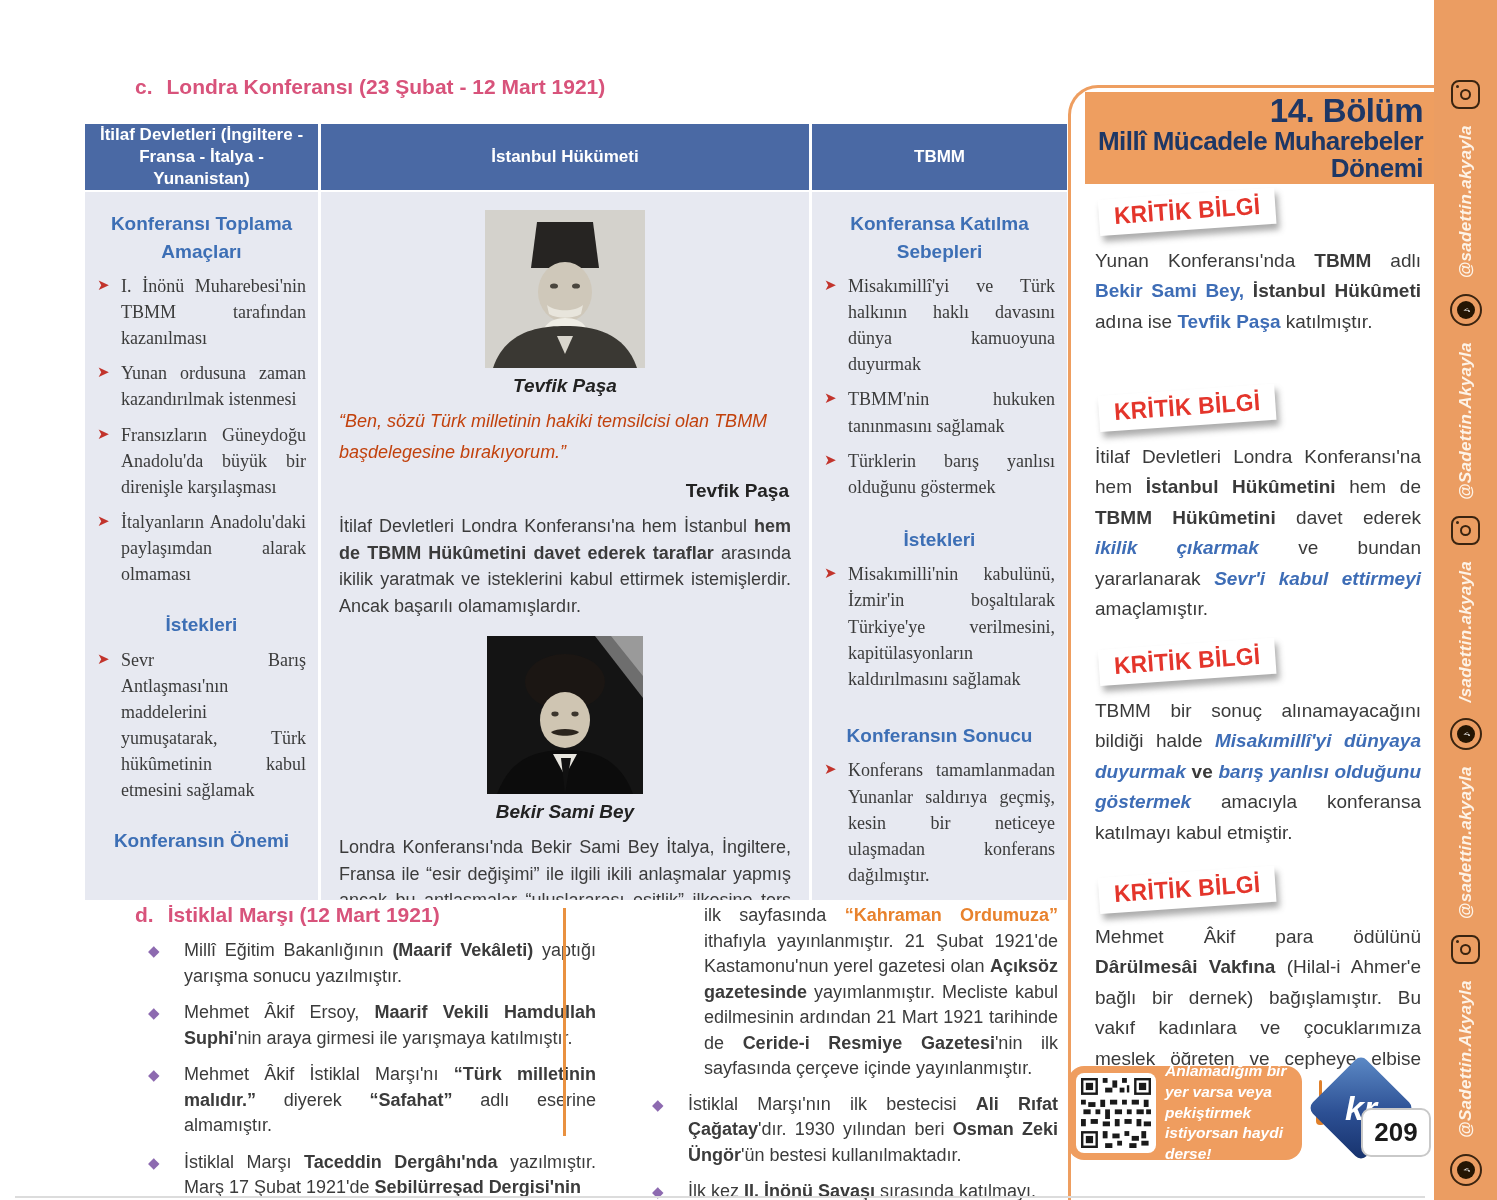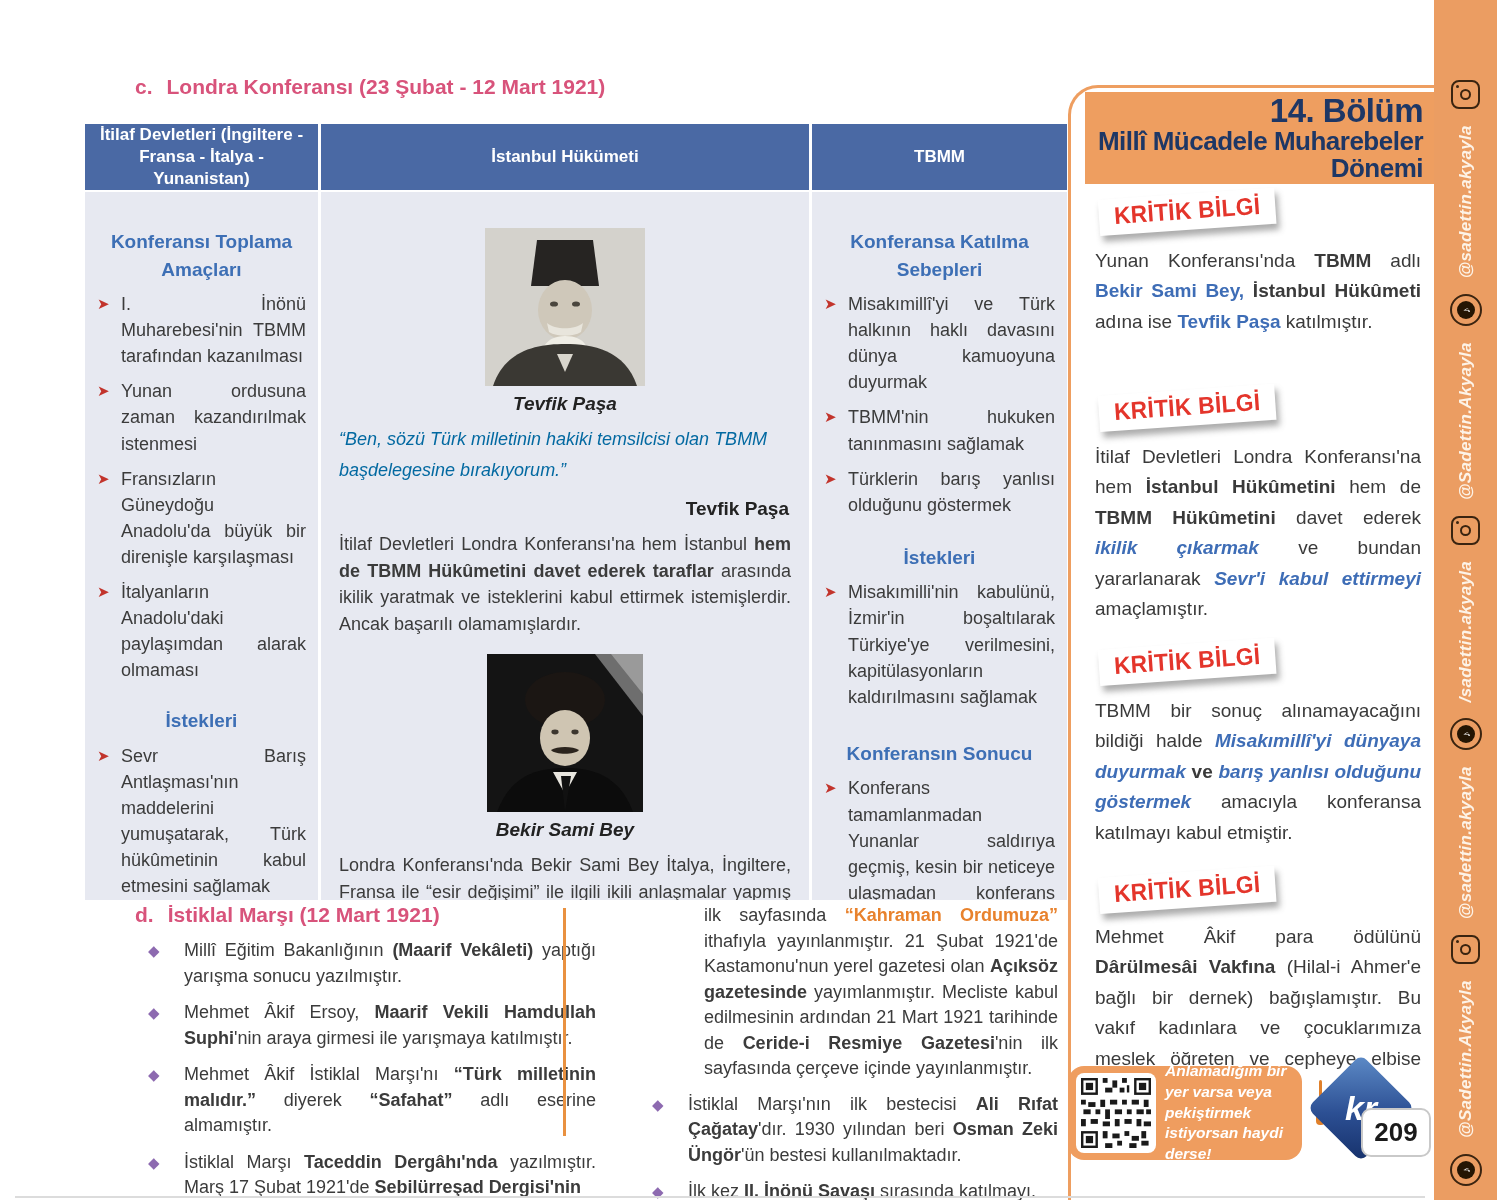--- a/index.html
+++ b/index.html
@@ -9,32 +9,32 @@
   
   .sec-heading{position:absolute;font-weight:700;font-size:21px;color:#d8537b;}
   .sec-heading .lbl{margin-right:14px;}
 
   
   .ctable{position:absolute;left:85px;top:112px;width:982px;height:788px;display:flex;gap:3px;}
   .tcol{display:flex;flex-direction:column;}
   .tcol.c1{width:233px;} .tcol.c2{width:488px;} .tcol.c3{width:255px;}
   .thead{height:66px;margin-bottom:2px;background:#4a69a4;color:#fff;font-weight:700;font-size:17px;
     line-height:1.28;display:flex;align-items:center;justify-content:center;text-align:center;padding:0 8px;margin-top:12px;}
-  .tbody{flex:1;background:#e7e9f1;padding:24px 12px;overflow:hidden;font-size:18px;line-height:1.45;}
+  .tbody{flex:1;background:#e7e9f1;padding:6px 12px;overflow:hidden;font-size:18px;line-height:1.45;}
   .colsec-h{color:#3d6fb5;font-weight:700;text-align:center;font-size:19px;line-height:1.45;margin:12px 0 8px;}
-  ul.blist{list-style:none;margin:0;padding:0;}
+  ul.blist{list-style:none;margin:0;padding:0;font-family:Liberation Serif, serif;}
   ul.blist li{display:flex;margin-bottom:9px;}
   .arr{flex:0 0 24px;color:#c2342c;font-size:15px;padding-top:2px;}
   .arr::before{content:"➤";}
   .btxt{flex:1;text-align:justify;}
 
   
   .photo{display:block;margin:12px auto 4px;}
   .cap{text-align:center;font-weight:700;font-style:italic;font-size:19px;margin:2px 0 6px;color:#222;}
-  .quote{font-style:italic;font-size:18px;line-height:1.75;margin:0 6px 0;color:#0369a1;}
+  .quote{font-style:italic;font-size:18px;line-height:1.75;margin:0 6px 0;color:#c2410c;}
   .quote-attrib{text-align:right;font-weight:700;font-size:19px;margin:8px 8px 0;color:#222;}
   .mpara{margin:9px 6px 0;text-align:justify;font-size:18px;line-height:1.48;}
 
   
   .d-left{position:absolute;left:148px;top:938px;width:448px;}
   .d-right{position:absensolute;}
   .d-right{position:absolute;left:652px;top:903px;width:406px;}
   .dlist{list-style:none;margin:0;padding:0;font-size:18px;line-height:1.42;}
   .dlist li{display:flex;margin-bottom:11px;}
   .dia{flex:0 0 36px;color:#8d6ab0;font-size:15px;padding-top:2px;}

